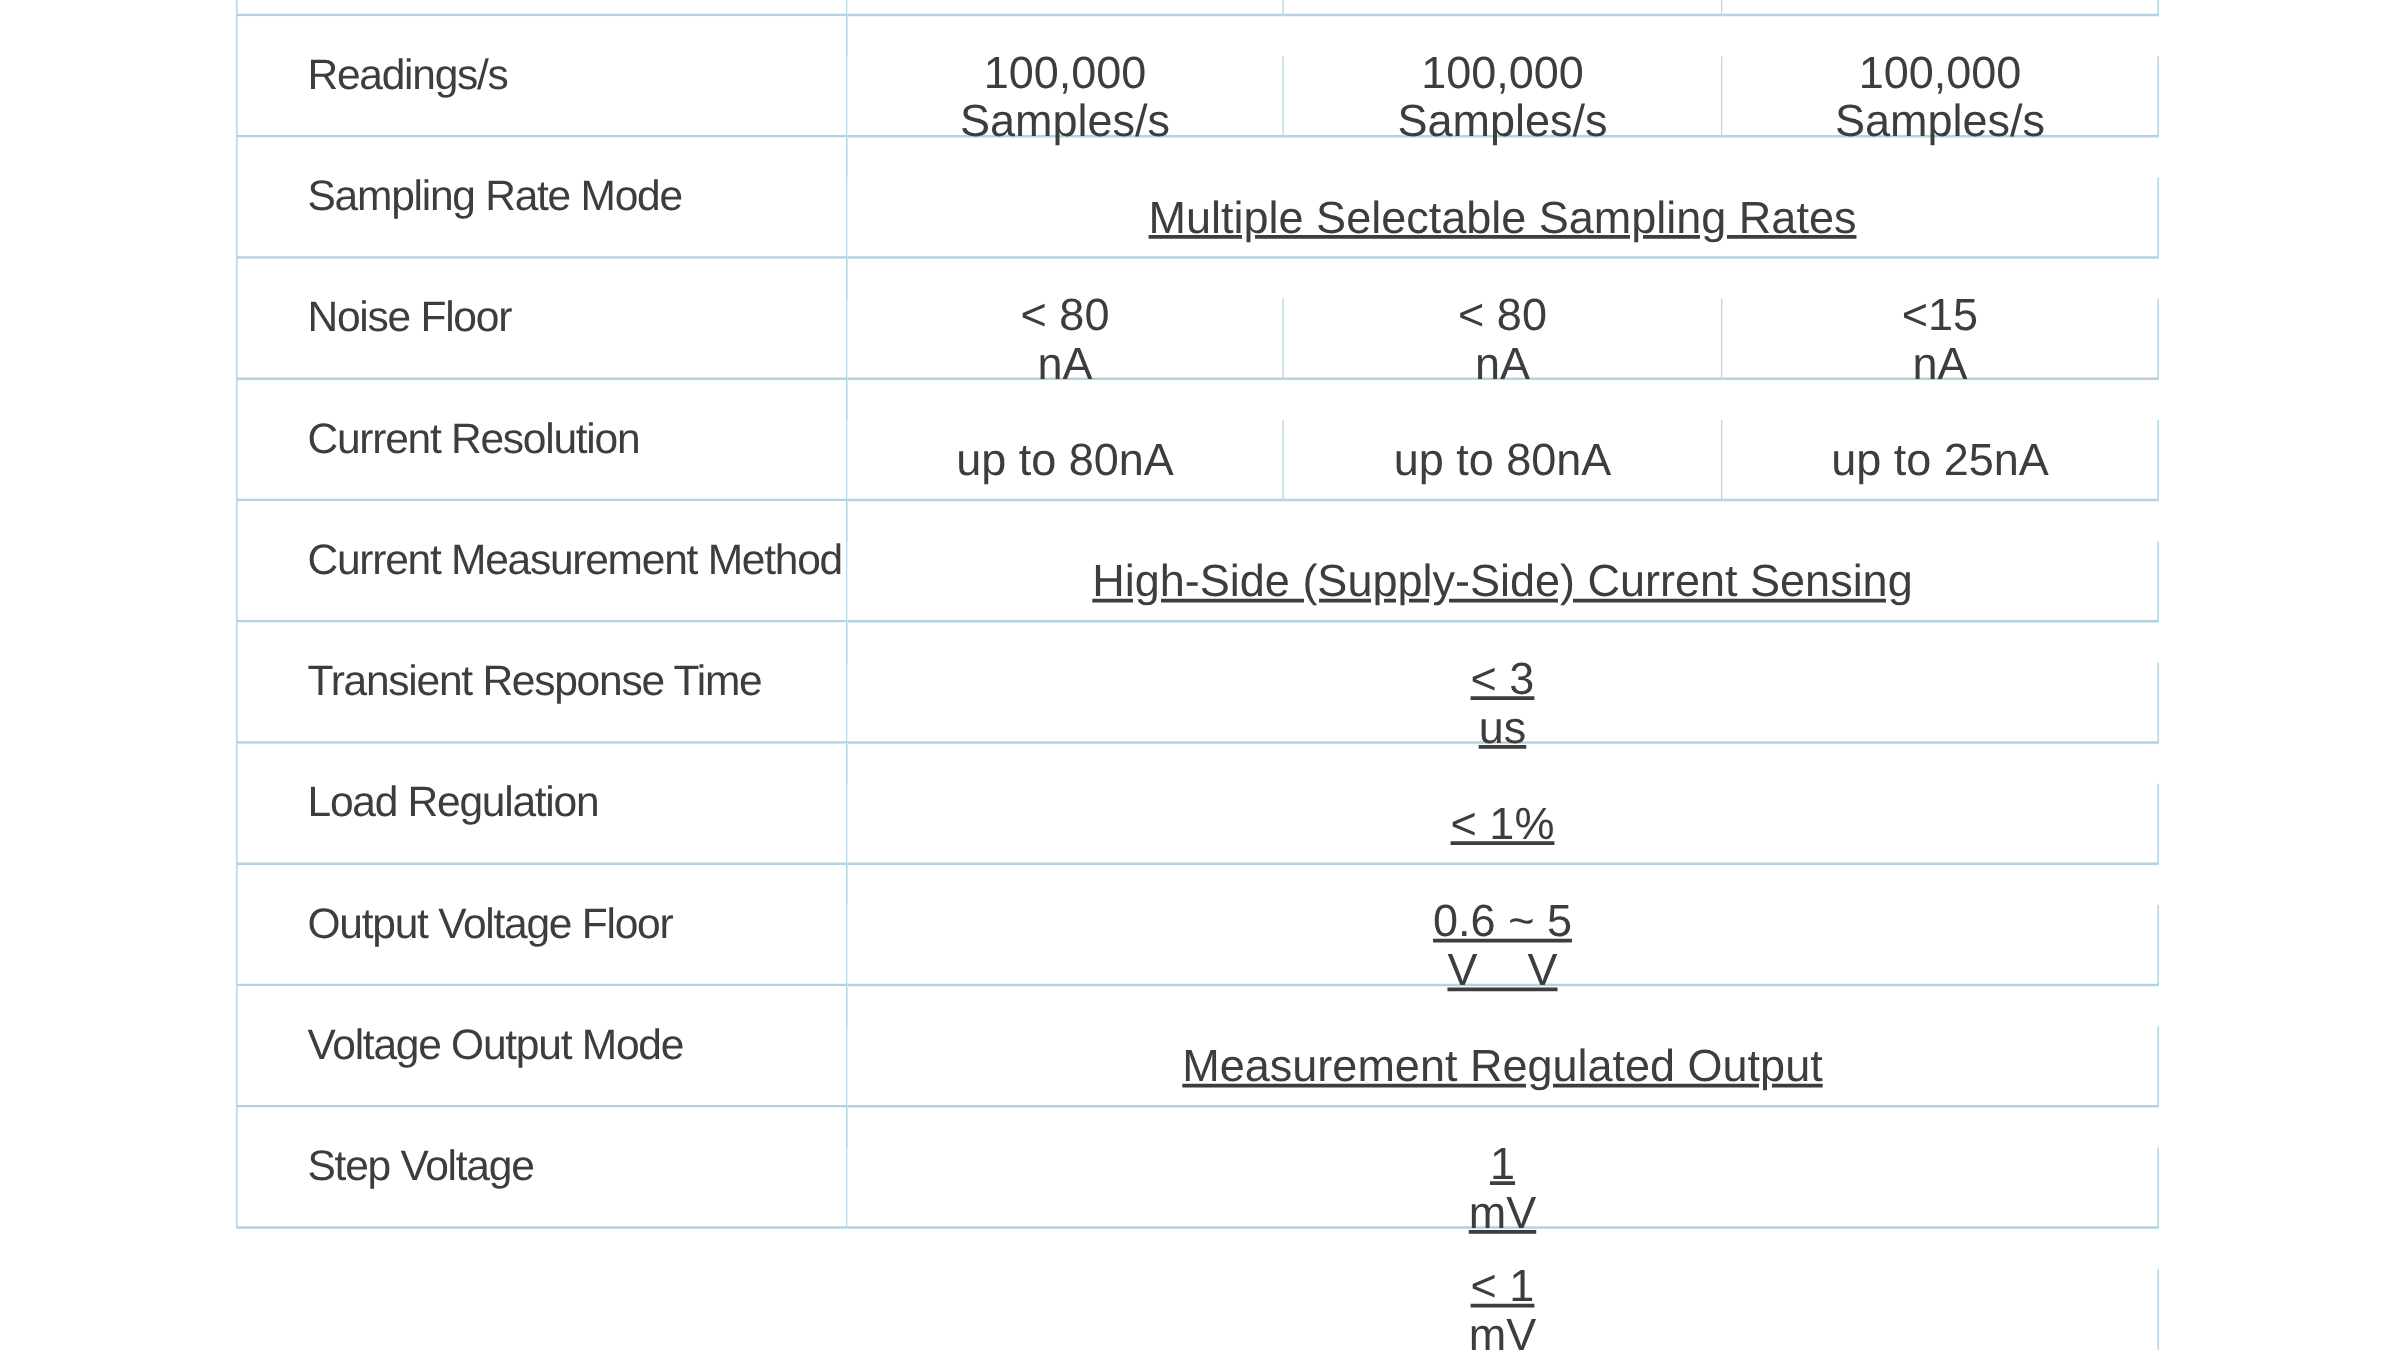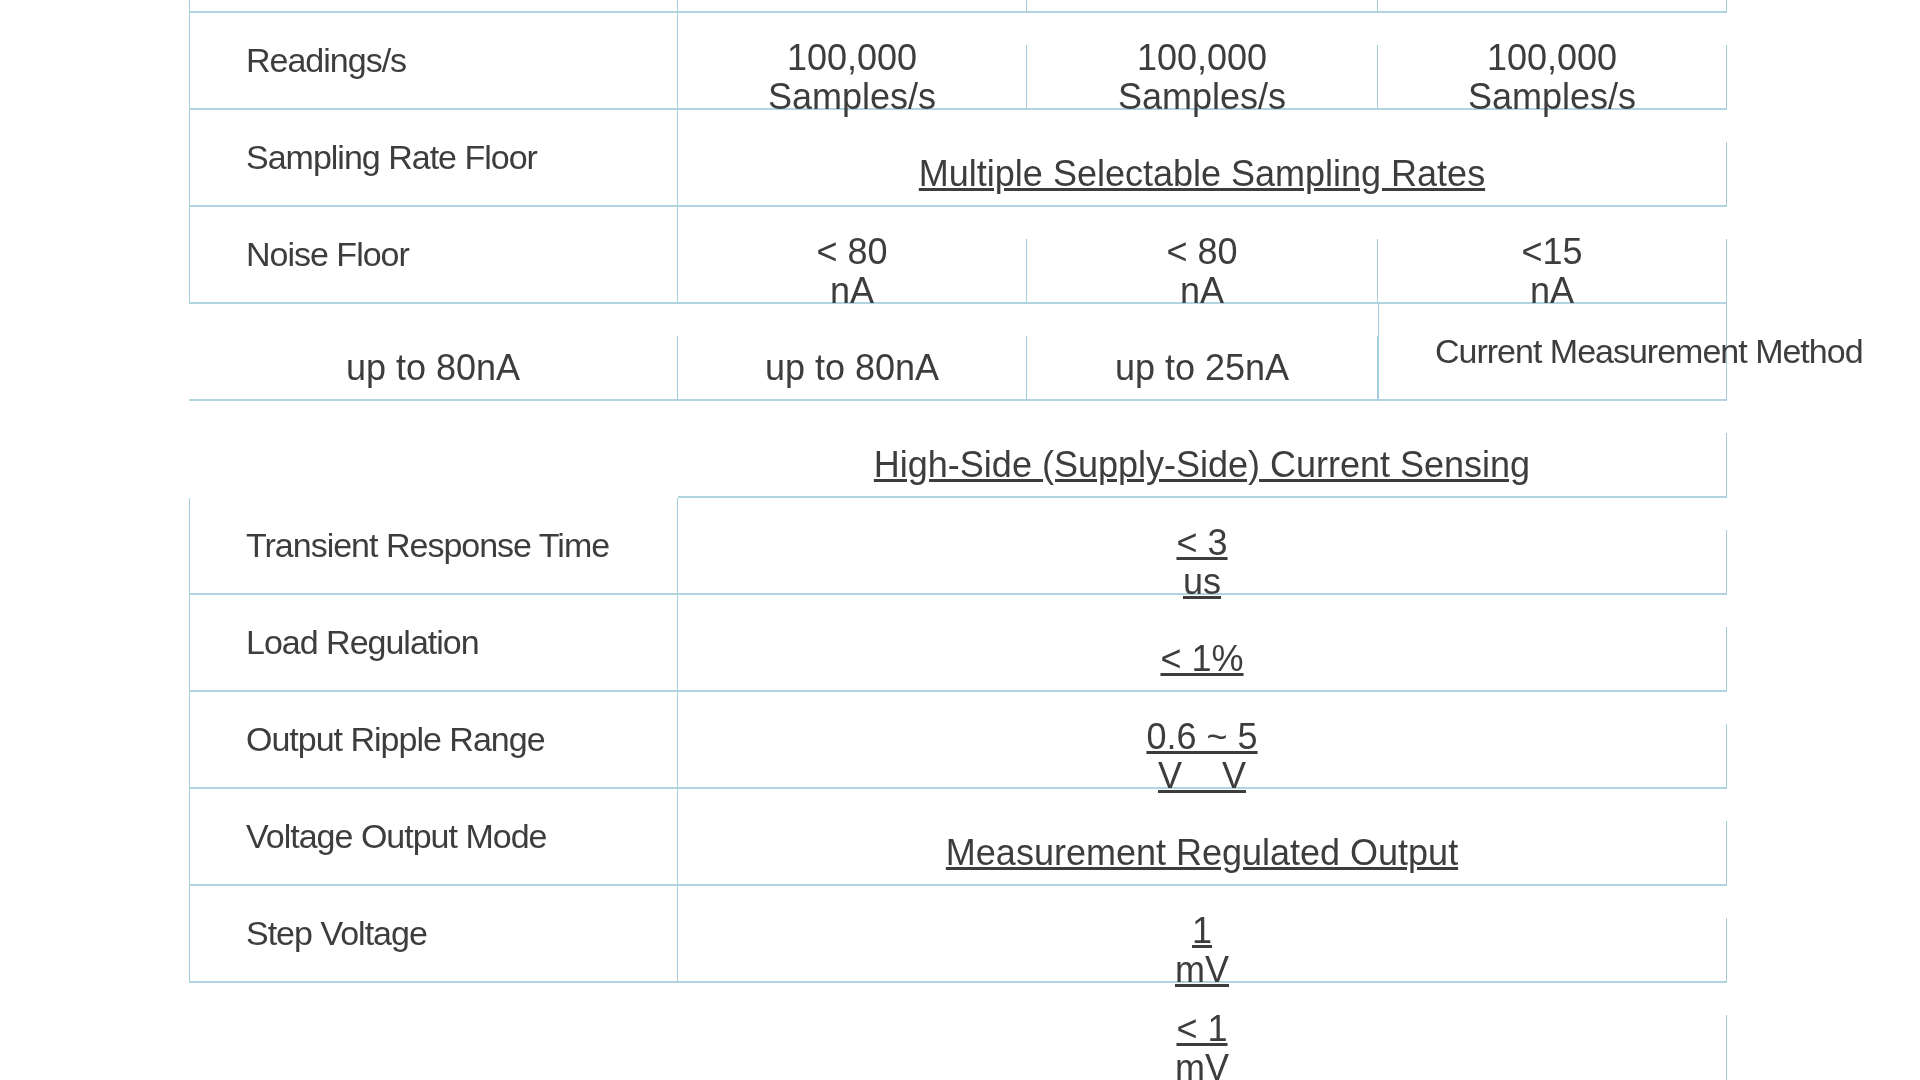--- a/index.html
+++ b/index.html
@@ -61,40 +61,41 @@
     <div class="cell "></div>
     <div class="cell "></div>
     <div class="cell "></div>
     <div class="cell label first">Readings/s</div>
     <div class="cell value">100,000
 Samples/s</div>
     <div class="cell value">100,000
 Samples/s</div>
     <div class="cell value">100,000
 Samples/s</div>
-    <div class="cell label first">Sampling Rate Floor</div>
+    <div class="cell label first">Sampling Rate Mode</div>
     <div class="cell value span3">Multiple Selectable Sampling Rates</div>
     <div class="cell label first">Noise Floor</div>
     <div class="cell value">&lt; 80
 nA</div>
     <div class="cell value">&lt; 80
 nA</div>
     <div class="cell value">&lt;15
 nA</div>
+    <div class="cell label first">Current Resolution</div>
     <div class="cell value">up to 80nA</div>
     <div class="cell value">up to 80nA</div>
     <div class="cell value">up to 25nA</div>
     <div class="cell label first">Current Measurement Method</div>
     <div class="cell value span3">High-Side (Supply-Side) Current Sensing</div>
     <div class="cell label first">Transient Response Time</div>
     <div class="cell value span3">&lt; 3
 us</div>
     <div class="cell label first">Load Regulation</div>
     <div class="cell value span3">&lt; 1%</div>
-    <div class="cell label first">Output Ripple Range</div>
+    <div class="cell label first">Output Voltage Floor</div>
     <div class="cell value span3">0.6 ~ 5
 V    V</div>
     <div class="cell label first">Voltage Output Mode</div>
     <div class="cell value span3">Measurement Regulated Output</div>
     <div class="cell label first">Step Voltage</div>
     <div class="cell value span3">1
 mV</div>
     <div class="cell value span3 nb">&lt; 1
 mV</div>
   </div>

